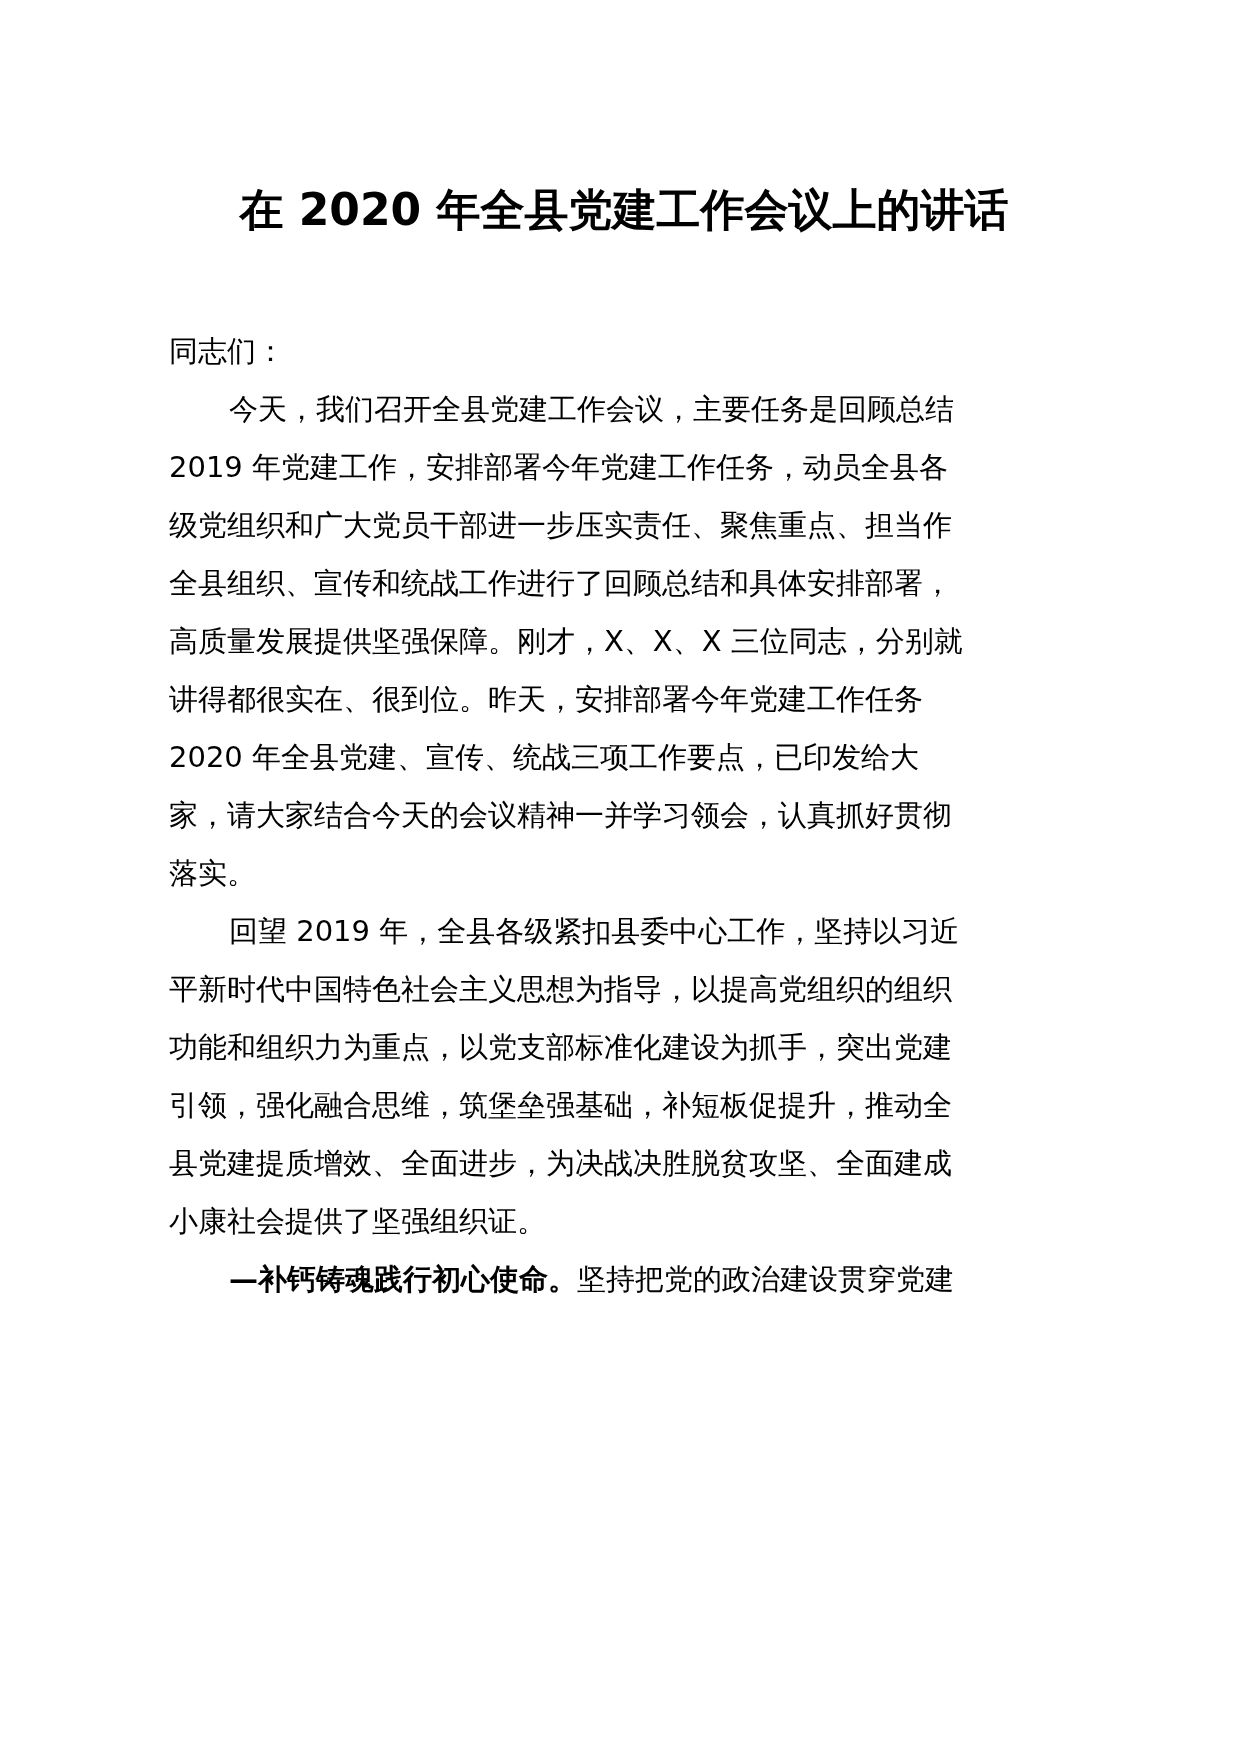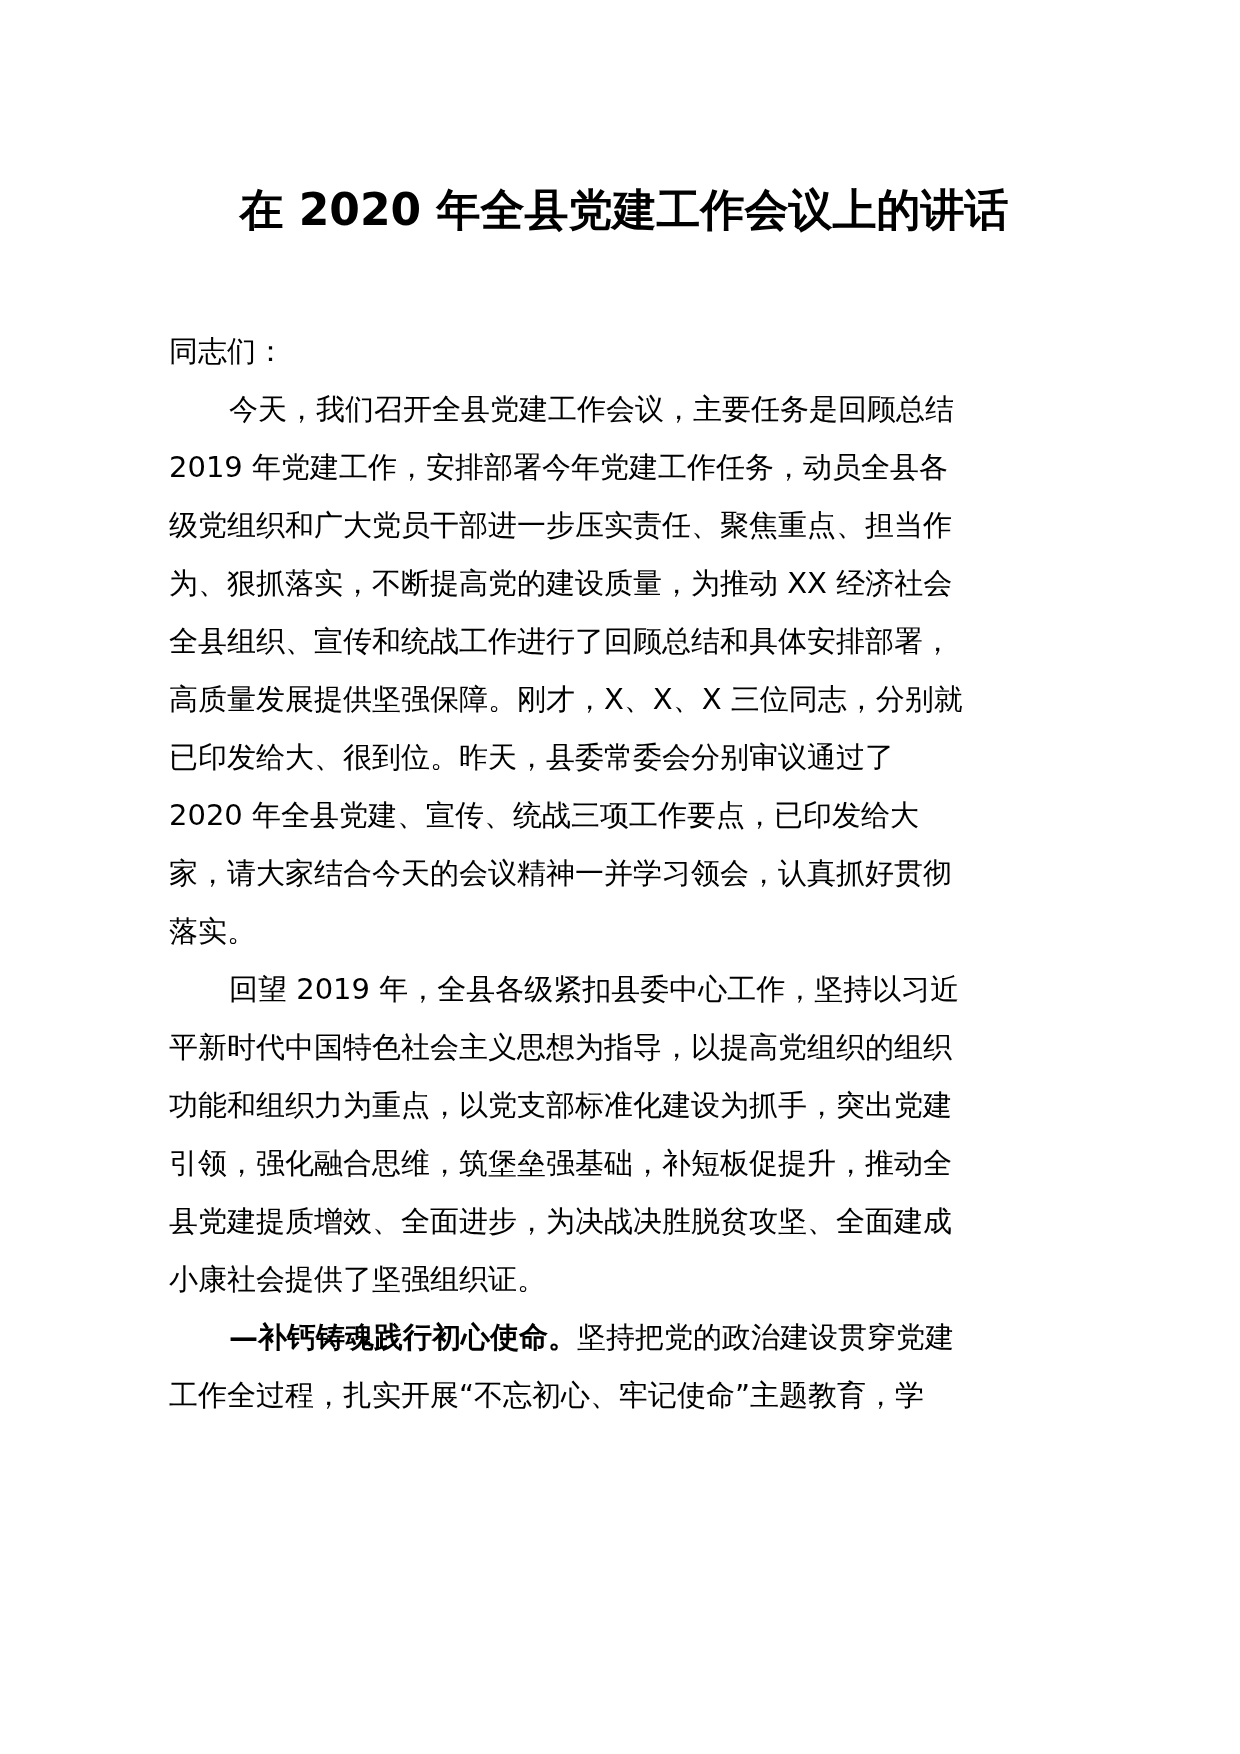--- a/index.html
+++ b/index.html
@@ -63,37 +63,35 @@
   <h1 class="title">在 2020 年全县党建工作会议上的讲话</h1>
 
   <div class="body-text">
 
     <span class="line">同志们：</span>
 
     <div>
       <span class="line indent">今天，我们召开全县党建工作会议，主要任务是回顾总结</span>
       <span class="line">2019 年党建工作，安排部署今年党建工作任务，动员全县各</span>
       <span class="line">级党组织和广大党员干部进一步压实责任、聚焦重点、担当作</span>
-      <span class="line">为、狠抓落实，不断提高党的建设质量，为推动 XX 经济社会</span>
       <span class="line">全县组织、宣传和统战工作进行了回顾总结和具体安排部署，</span>
       <span class="line">高质量发展提供坚强保障。刚才，X、X、X 三位同志，分别就</span>
-      <span class="line">已印发给大、很到位。昨天，县委常委会分别审议通过了</span>
+      <span class="line">讲得都很实在、很到位。昨天，安排部署今年党建工作任务</span>
       <span class="line">2020 年全县党建、宣传、统战三项工作要点，已印发给大</span>
       <span class="line">家，请大家结合今天的会议精神一并学习领会，认真抓好贯彻</span>
       <span class="line">落实。</span>
     </div>
 
     <div>
       <span class="line indent">回望 2019 年，全县各级紧扣县委中心工作，坚持以习近</span>
       <span class="line">平新时代中国特色社会主义思想为指导，以提高党组织的组织</span>
       <span class="line">功能和组织力为重点，以党支部标准化建设为抓手，突出党建</span>
       <span class="line">引领，强化融合思维，筑堡垒强基础，补短板促提升，推动全</span>
       <span class="line">县党建提质增效、全面进步，为决战决胜脱贫攻坚、全面建成</span>
       <span class="line">小康社会提供了坚强组织证。</span>
     </div>
 
     <div>
       <span class="line indent"><span class="bold">—补钙铸魂践行初心使命。</span><span>坚持把党的政治建设贯穿党建</span></span>
-      <span class="line">工作全过程，扎实开展“不忘初心、牢记使命”主题教育，学</span>
     </div>
 
   </div>
 </div>
 
 </body></html>

